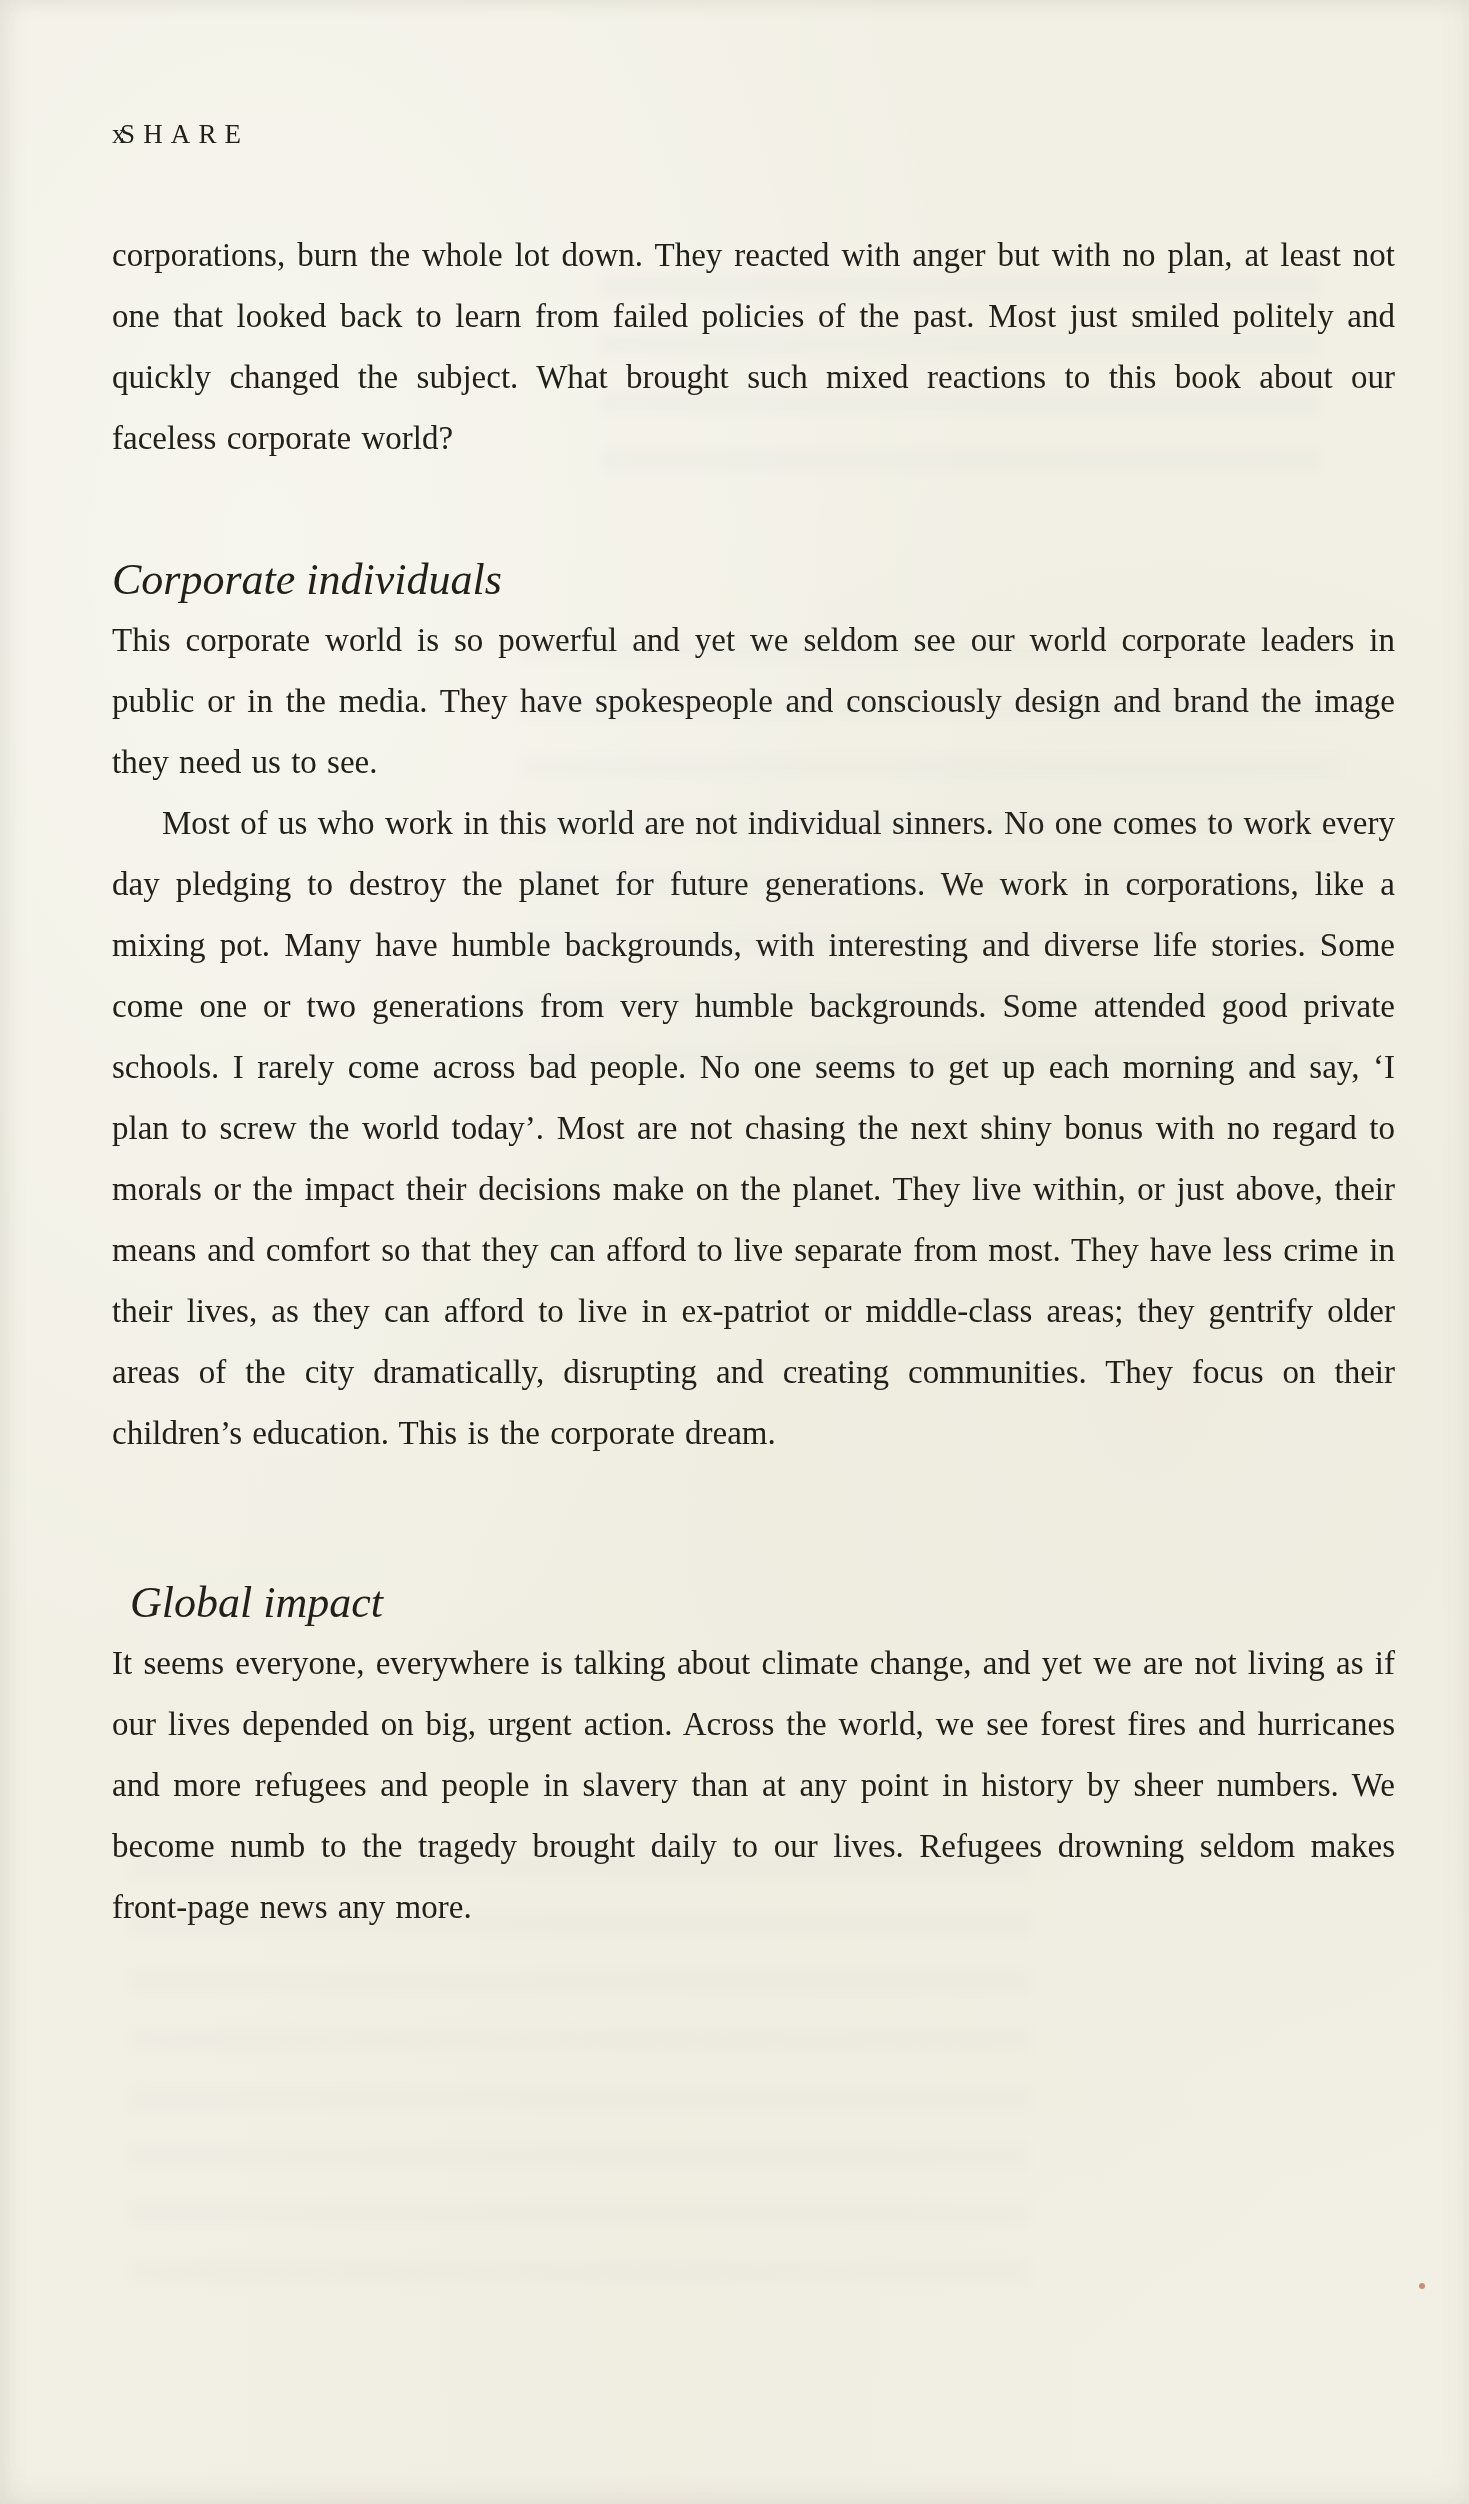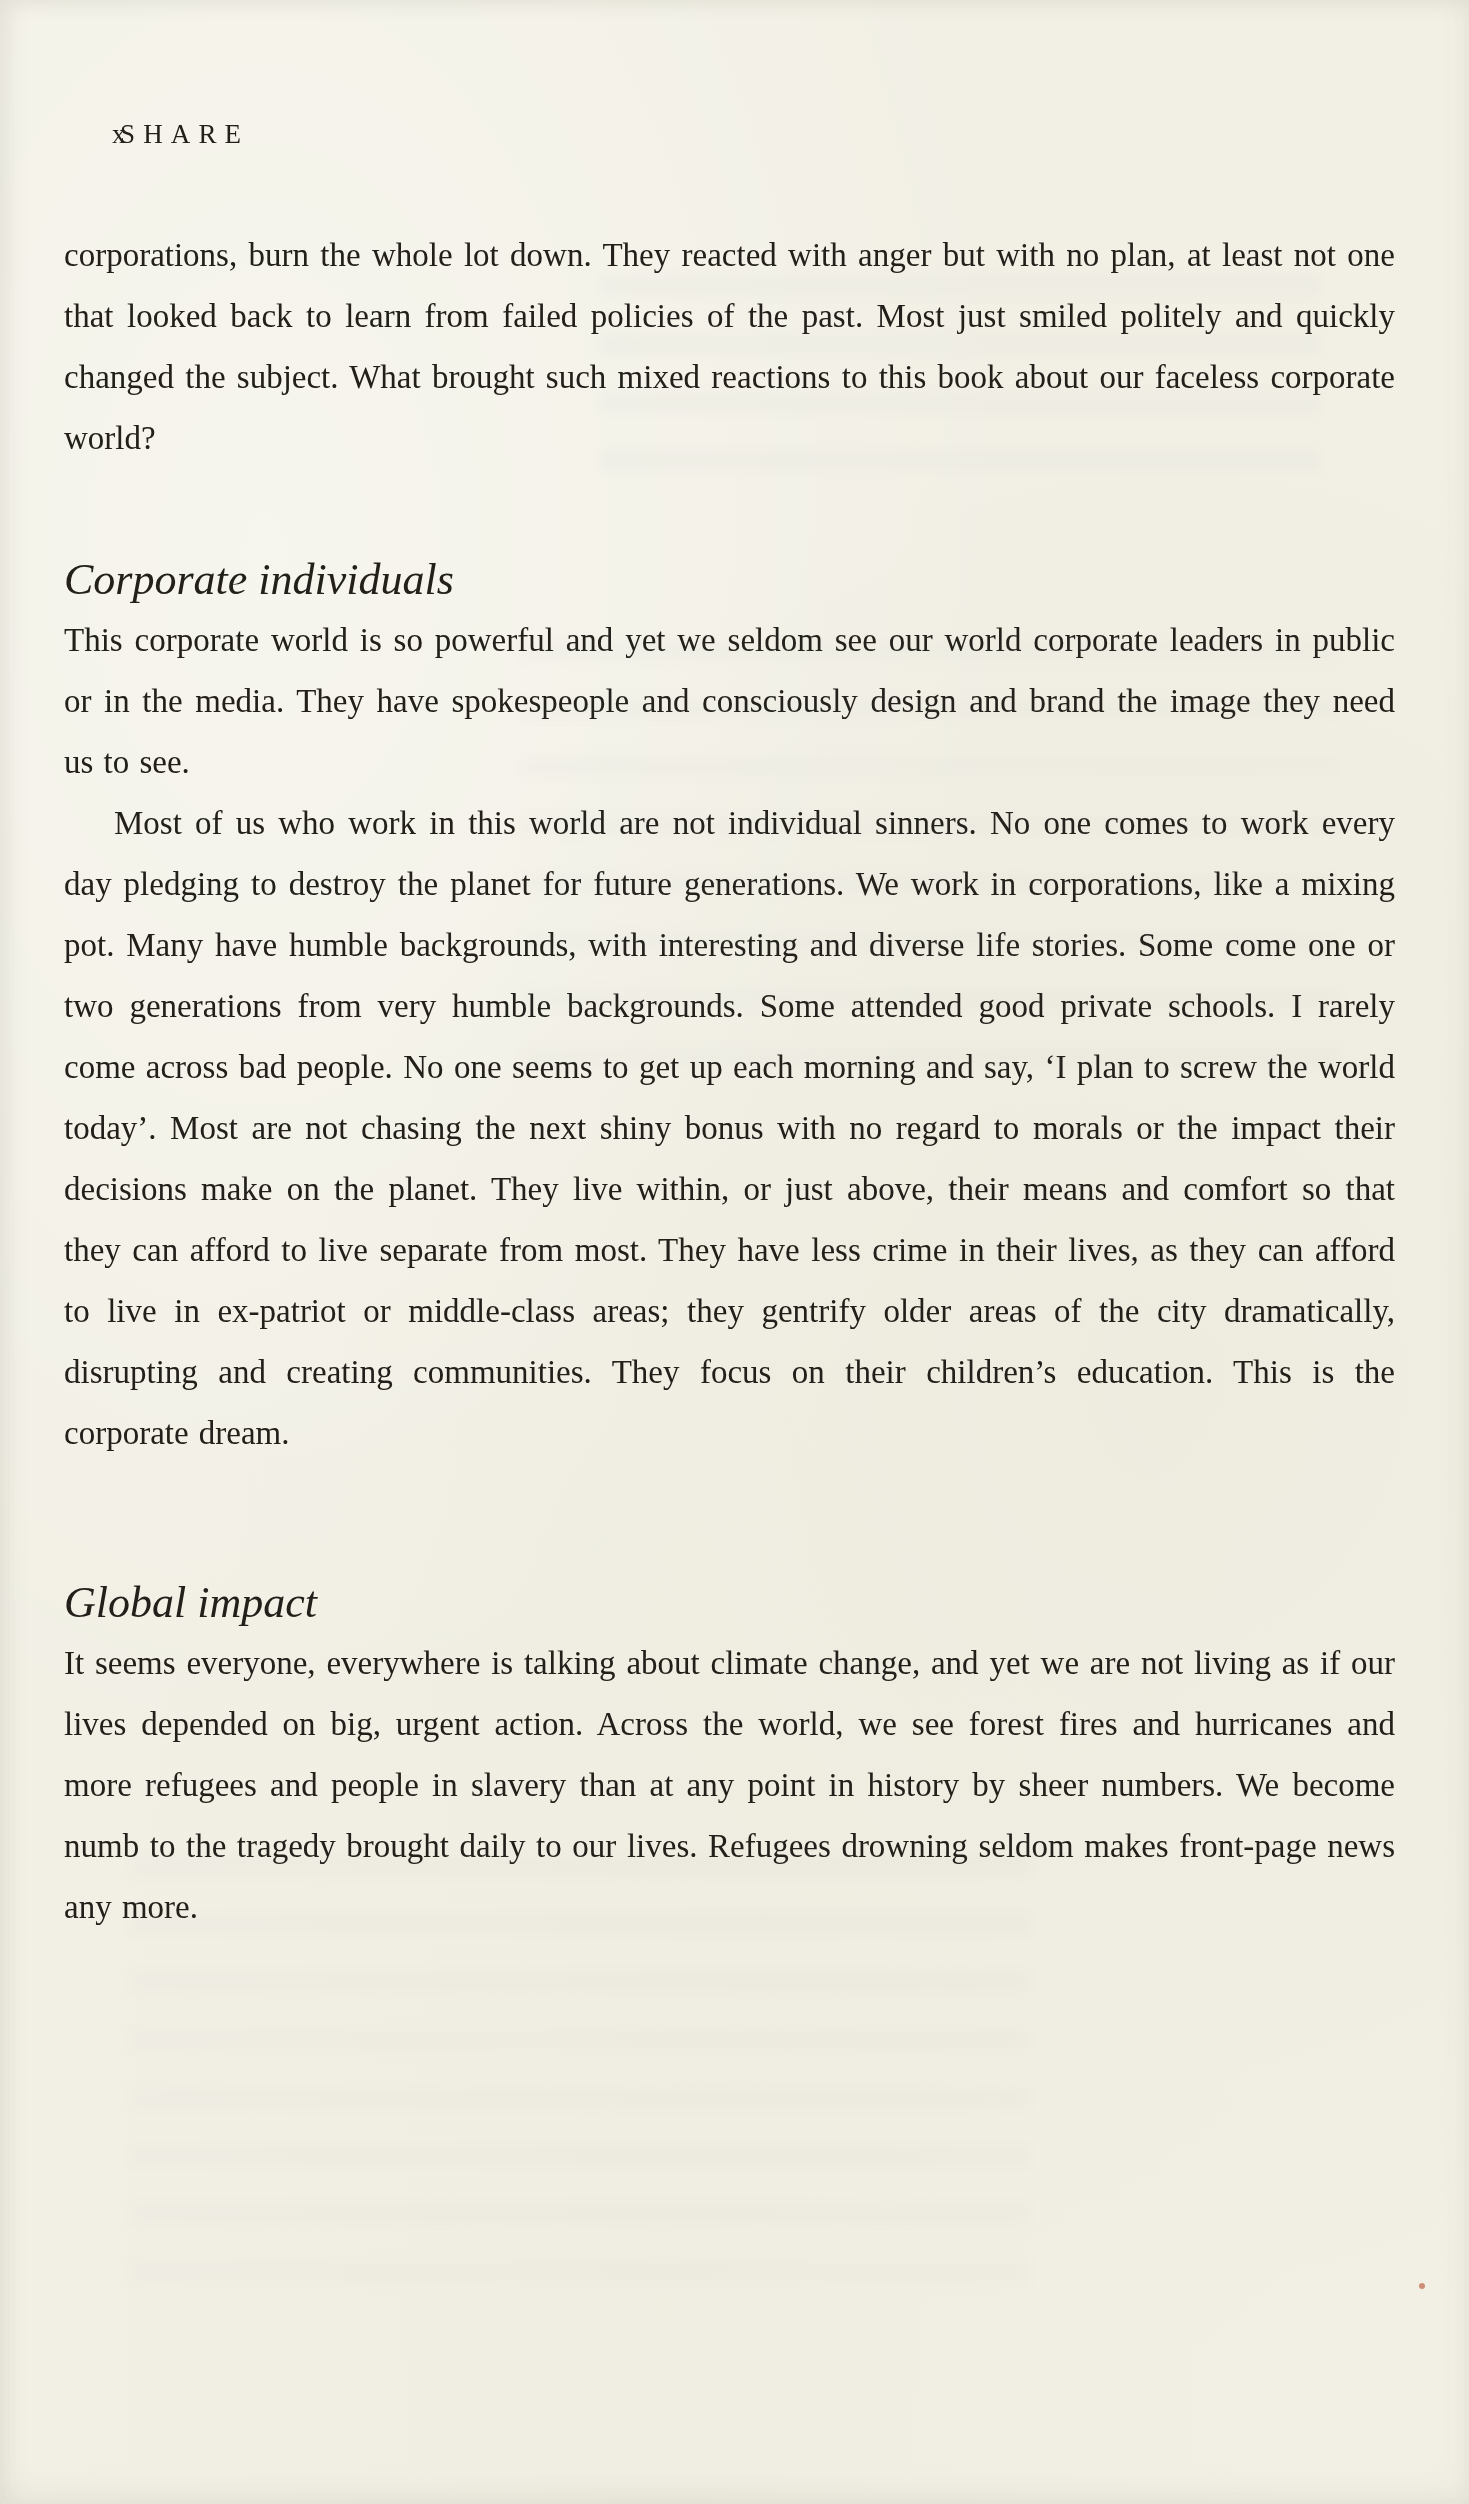--- a/index.html
+++ b/index.html
@@ -71,21 +71,21 @@
   .running-head {
     display: block;
     text-align: left;
     letter-spacing: 0.30em;
     text-indent: 0.30em; 
   }
 
   .text-block {
     box-sizing: border-box;
     margin-top: 72px;
-    padding: 0 74px 0 64px;
+    padding: 0 74px 0 112px;
   }
   .text-block p {
     margin: 0;
     font-size: 33px;
     line-height: 61px;
     text-align: justify;
     word-spacing: 0.06em;
     hyphens: none;
   }
   .text-block p.indent {
@@ -93,20 +93,21 @@
   }
   .section-heading {
     margin: 80px 0 0 0;
     font-size: 44px;
     line-height: 61px;
     font-style: italic;
     font-weight: normal;
   }
   .section-heading.second {
     margin-top: 108px;
+    margin-left: 18px;
   }
 </style>
 </head>
 <body>
 
 <div class="page">
 
   <div class="bleed b1"></div>
   <div class="bleed b2"></div>
   <div class="bleed b3"></div>

